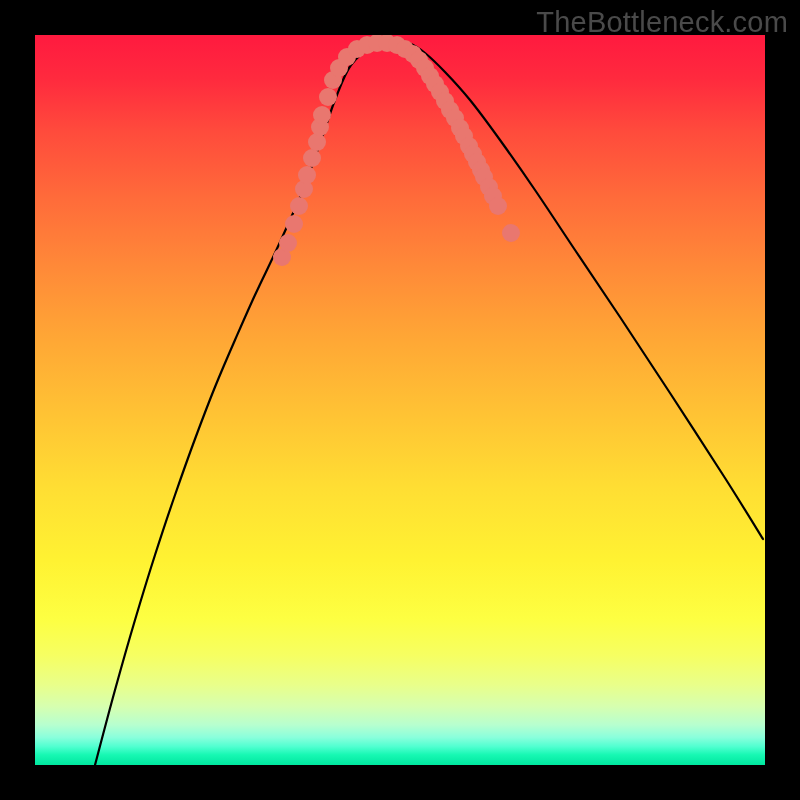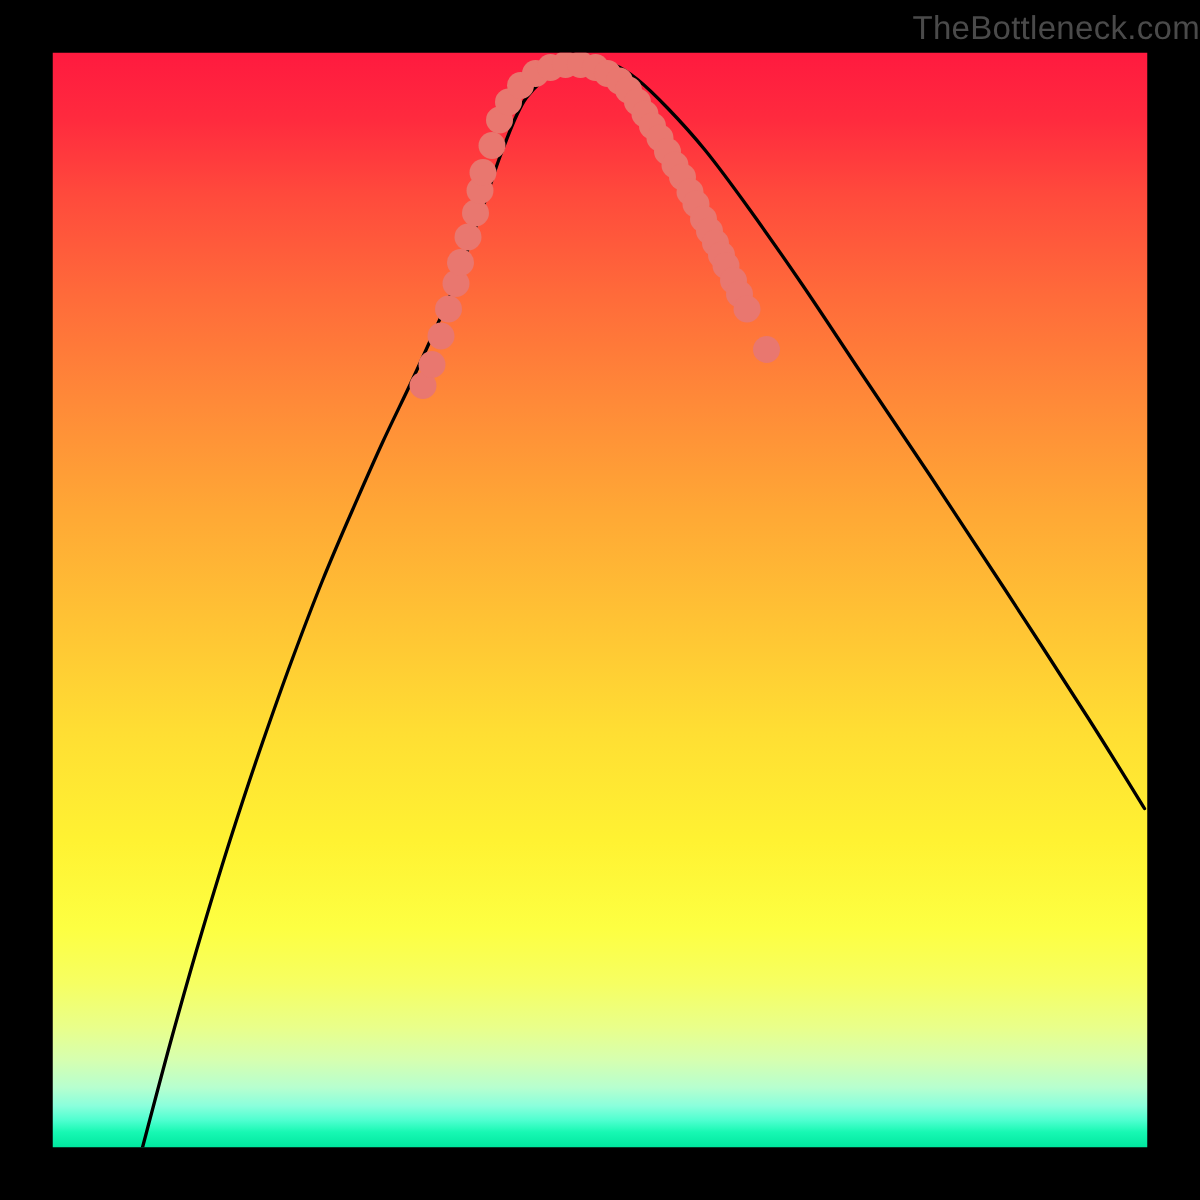--- a/index.html
+++ b/index.html
@@ -47,23 +47,23 @@
       #b7ffcf 94.5%,
       #8affdc 96.2%,
       #4fffd0 97.5%,
       #17f8b3 98.6%,
       #00e79f 100%
     );
   }
   .watermark {
     position: absolute;
     top: 6px;
-    right: 0;
+    right: 12px;
     color: #4a4a4a;
-    font-size: 22px;
+    font-size: 29px;
     font-weight: 500;
     letter-spacing: 0.2px;
     z-index: 10;
     margin-left: 34px;
   }
   svg.curve {
     position: absolute;
     inset: 0;
   }
 </style>

